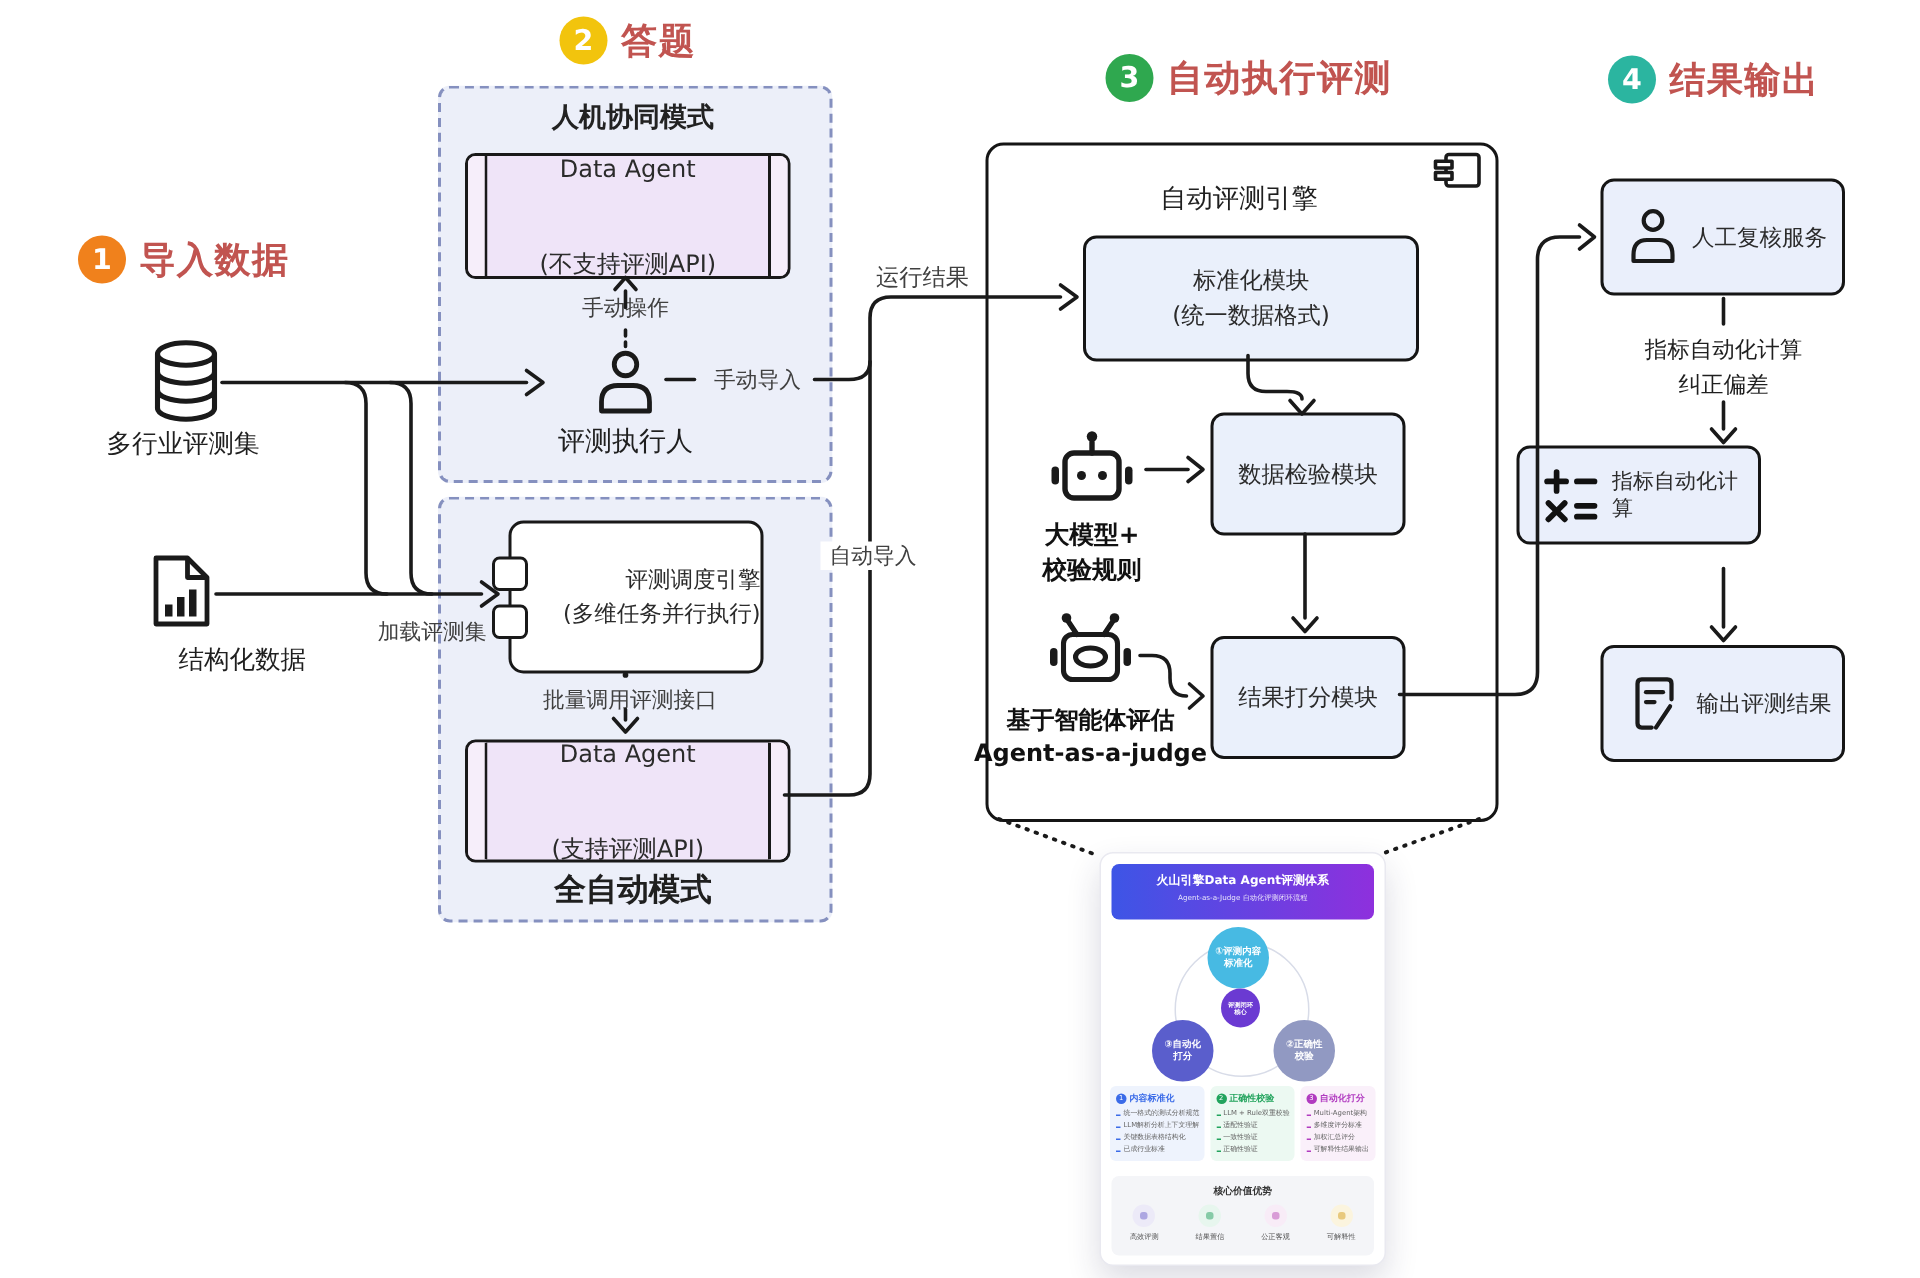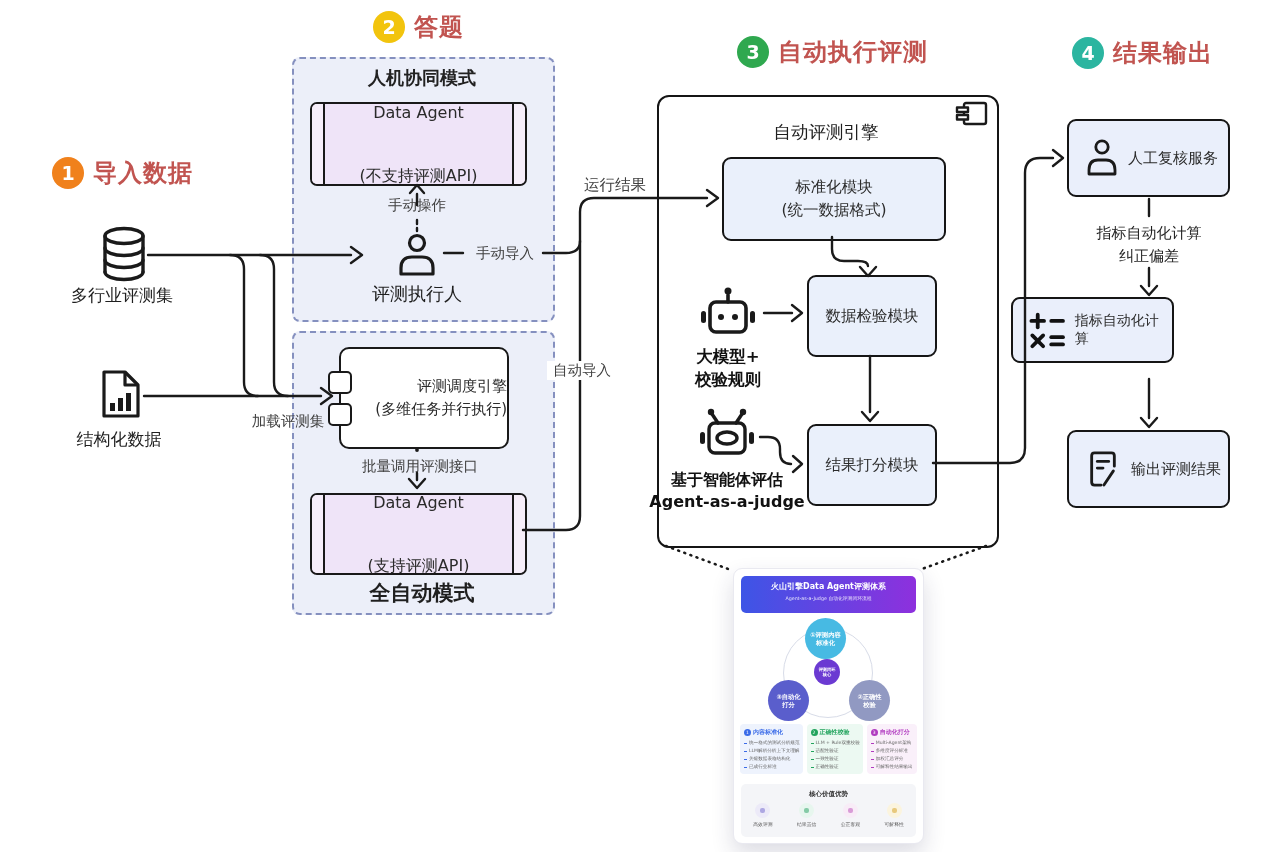--- a/index.html
+++ b/index.html
@@ -107,21 +107,21 @@
     <g stroke="#1a1a1a" stroke-width="3.2" fill="none" stroke-linejoin="round">
       <path d="M6 5 H27 L40 18 V49 H6 Z"></path>
       <path d="M27 5 V18 H40"></path>
     </g>
     <g fill="#1a1a1a">
       <rect x="12" y="36" width="5" height="8"></rect>
       <rect x="20" y="31" width="5" height="13"></rect>
       <rect x="28" y="26" width="5" height="18"></rect>
     </g>
   </svg>
-  <div class="abs center-txt" style="left:34px;top:428px;width:170px;font-size:17px;">结构化数据</div>
+  <div class="abs center-txt" style="left:34px;top:428px;width:170px;font-size:17px;text-align:right;">结构化数据</div>
 
   <div class="abs dashed-box" style="left:292px;top:57px;width:259px;height:261px;"></div>
   <div class="abs mode-title" style="left:322px;top:66px;width:200px;">人机协同模式</div>
 
   <div class="abs uml-node" style="left:310px;top:102px;width:213px;height:80px;">
     <div class="bar-l"></div>
     <div class="bar-r"></div>
     <div>Data Agent</div>
     <div>(不支持评测API)</div>
   </div>

